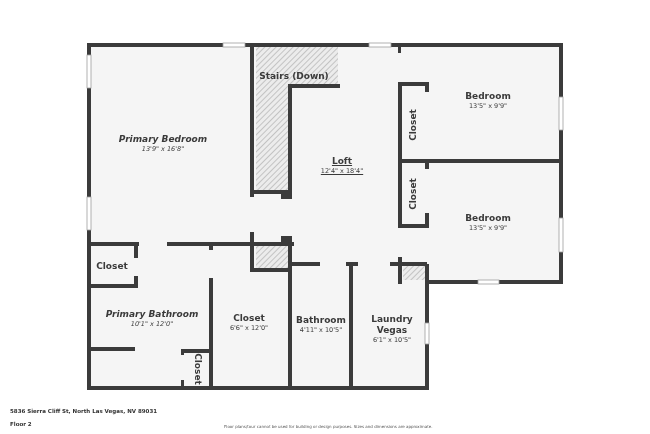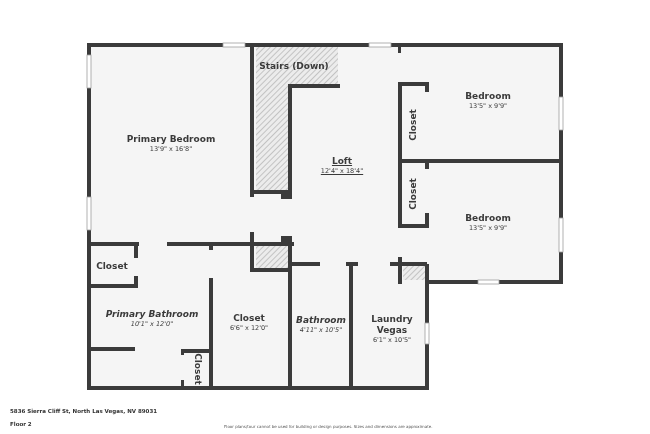--- a/index.html
+++ b/index.html
@@ -104,26 +104,26 @@
     <rect x="369" y="43" width="22" height="4"></rect>
     <rect x="87" y="55" width="4" height="33"></rect>
     <rect x="87" y="197" width="4" height="33"></rect>
     <rect x="559" y="97" width="4" height="33"></rect>
     <rect x="559" y="218" width="4" height="34"></rect>
     <rect x="478" y="280" width="21" height="4"></rect>
     <rect x="425" y="323" width="4" height="21"></rect>
   </g>
 </svg>
 
-<div class="room-label" style="left:171px; top:144px;">
+<div class="room-label" style="left:163px; top:144px;font-style:italic;">
   <span class="room-name">Primary Bedroom</span>
   <span class="room-dim">13'9" x 16'8"</span>
 </div>
 
-<div class="room-label" style="left:294px; top:66px;text-align:center;">
+<div class="room-label" style="left:294px; top:76px;text-align:center;">
   <span class="room-name">Stairs (Down)</span>
 </div>
 
 <div class="room-label" style="left:342px; top:166px;text-decoration:underline;">
   <span class="room-name">Loft</span>
   <span class="room-dim">12'4" x 18'4"</span>
 </div>
 
 <div class="room-label" style="left:488px; top:101px;">
   <span class="room-name">Bedroom</span>
@@ -154,21 +154,21 @@
 
 <div class="room-label vert-cw" style="left:197px; top:369px;">
   <span class="room-name">Closet</span>
 </div>
 
 <div class="room-label" style="left:249px; top:323px;">
   <span class="room-name">Closet</span>
   <span class="room-dim">6'6" x 12'0"</span>
 </div>
 
-<div class="room-label" style="left:321px; top:325px;font-style:italic;">
+<div class="room-label" style="left:321px; top:325px;">
   <span class="room-name">Bathroom</span>
   <span class="room-dim">4'11" x 10'5"</span>
 </div>
 
 <div class="room-label" style="left:392px; top:329px;">
   <span class="room-name">Laundry</span>
   <span class="room-name">Vegas</span>
   <span class="room-dim">6'1" x 10'5"</span>
 </div>
 

